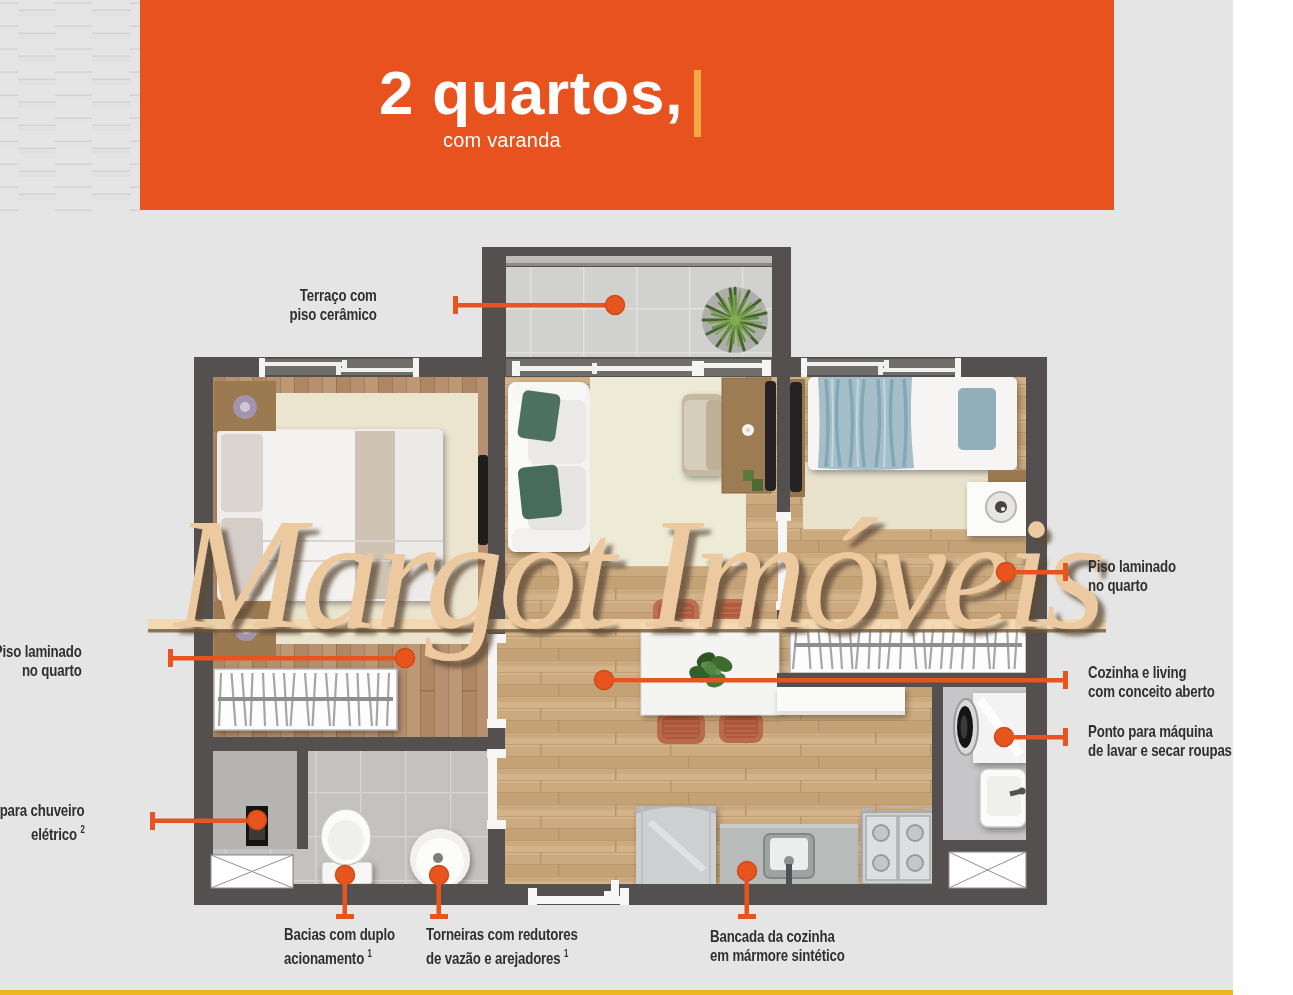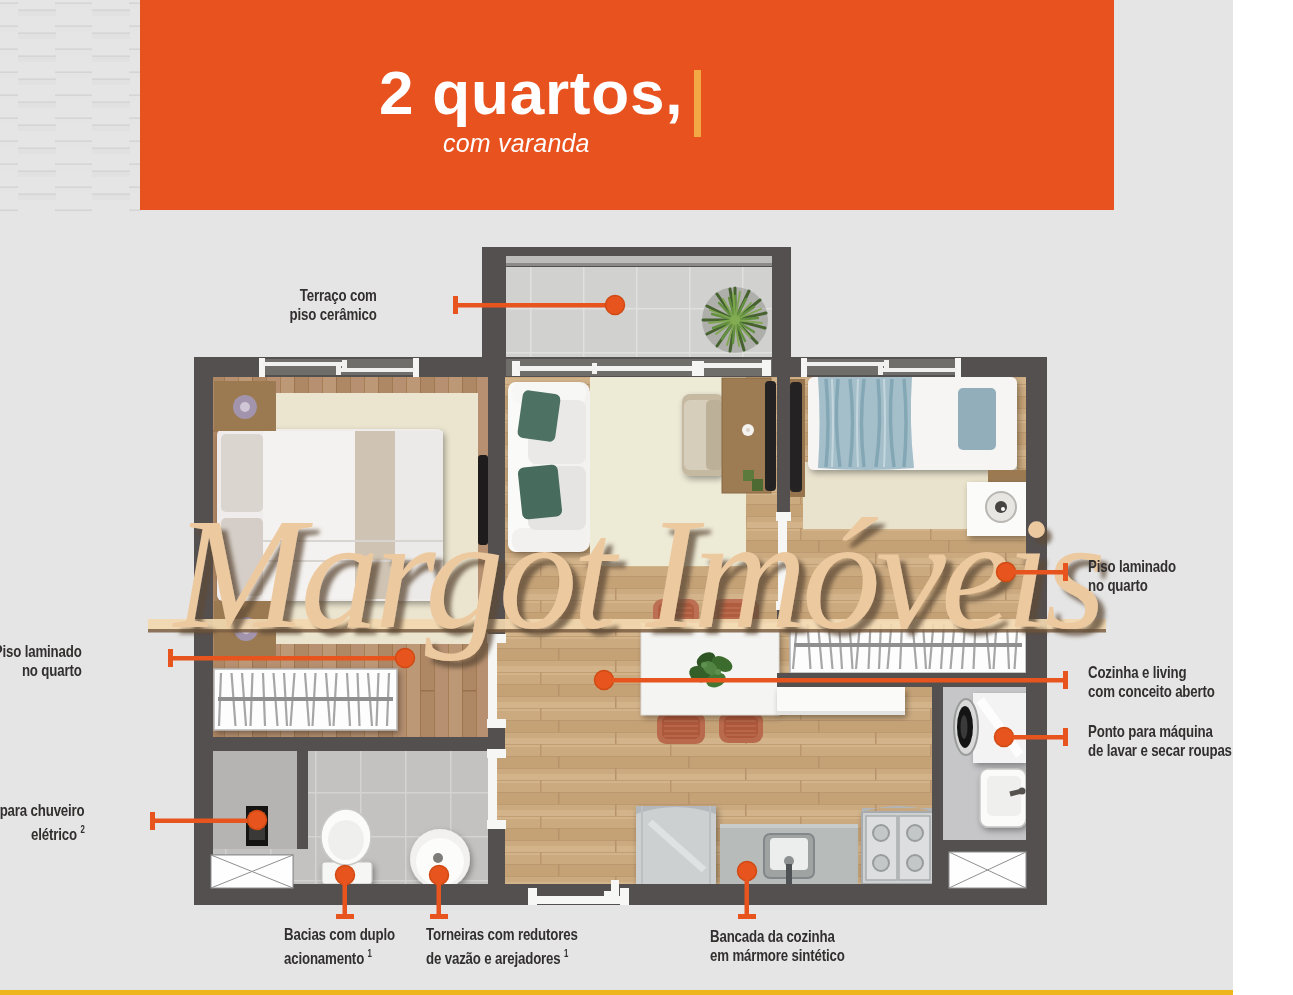--- a/index.html
+++ b/index.html
@@ -6,21 +6,21 @@
 #page{position:relative;width:1233px;height:995px;overflow:hidden;background:#e5e5e5;font-family:"Liberation Sans",sans-serif;}
 .lbl{position:absolute;font-family:"Liberation Sans",sans-serif;font-weight:bold;color:#322f2f;font-size:17px;line-height:18.5px;letter-spacing:-0.2px;white-space:nowrap;transform:scaleX(0.78);}
 .lr{transform-origin:right center;}
 .ll{transform-origin:left center;}
 .lbl sup{font-size:10px;}
 #banner{position:absolute;left:140px;top:0;width:974px;height:210px;background:#e8521f;}
 #b1{position:absolute;left:239px;top:57px;font-size:62px;font-weight:bold;color:#fff;letter-spacing:0.8px;}
 #bbar{position:absolute;left:554px;top:70px;width:7px;height:67px;background:#f2a844;}
 #b2{position:absolute;left:584px;top:57px;font-size:62px;font-weight:bold;color:#f2c35e;letter-spacing:0.5px;}
 #b2 sup{font-size:34px;}
-#b3{position:absolute;left:303px;top:129px;font-size:25px;color:#fff;letter-spacing:0.2px;font-style:italic;}
+#b3{position:absolute;left:303px;top:129px;font-size:20px;color:#fff;letter-spacing:0.2px;}
 #bottombar{position:absolute;left:0;top:990px;width:1293px;height:5px;background:#eeb51c;}
 svg{position:absolute;left:0;top:0;}
 </style>
 </head>
 <body>
 <div id="page">
 
 <svg width="141" height="214" viewBox="0 0 141 214">
 <defs>
 <pattern id="dashes" x="0" y="0" width="74" height="23" patternUnits="userSpaceOnUse">

